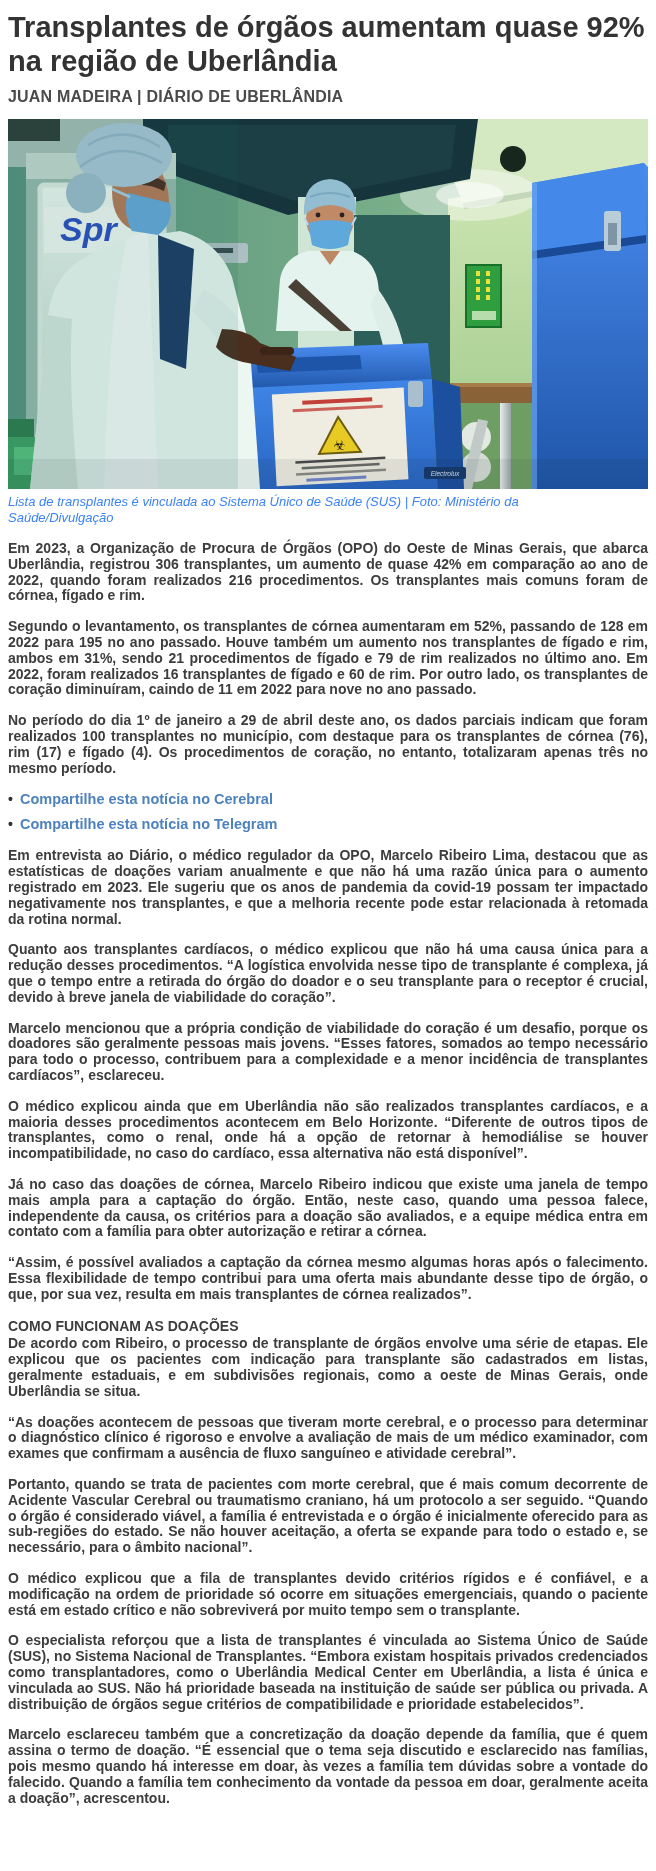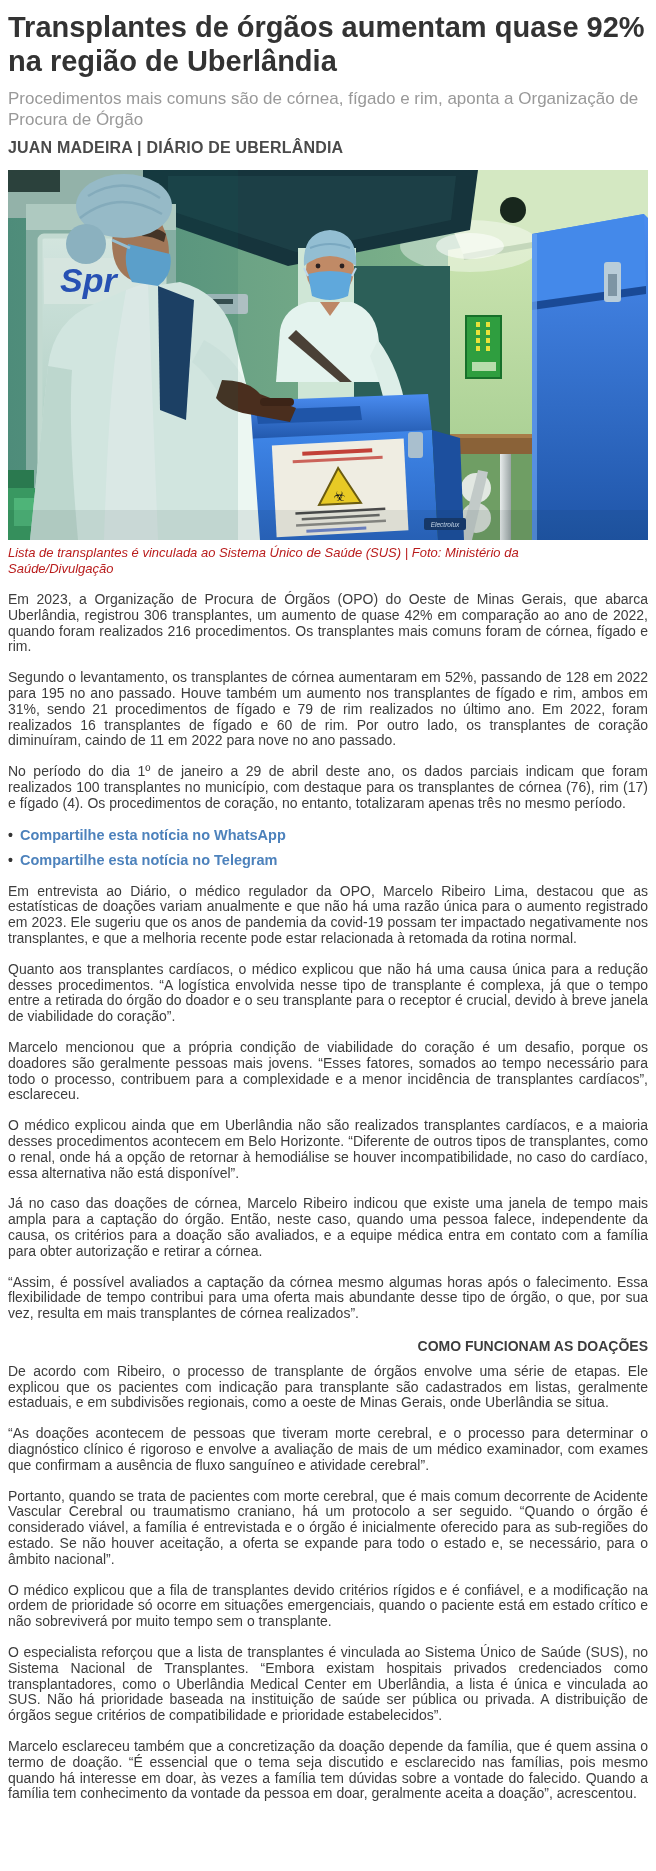--- a/index.html
+++ b/index.html
@@ -31,60 +31,60 @@
     color:#4a4a4a;
     letter-spacing:.2px;
   }
   .photo-wrap{width:540px;}
   .photo-wrap svg{display:block;width:640px;height:370px;}
   .caption{
     margin:5px 0 0 0;
     font-size:13px;
     line-height:16px;
     font-style:italic;
-    color:#b91c1c;
+    color:#3b82f6;
   }
   .body-list p, .body-p{
     margin:15px 0;
     font-size:14px;
     line-height:15.8px;
     text-align:justify;
     color:#3d3d3d;
+    font-weight:bold;
   }
   .share-block{margin:14px 0 16px 0;}
   .share-link{
     display:flex;
     align-items:baseline;
     gap:7px;
     margin:9px 0;
     font-size:14.5px;
     font-weight:bold;
     color:#4d82bc;
     text-decoration:none;
     cursor:pointer;
   }
   .share-link .bullet{color:#333333;font-size:14px;}
   .section-heading{
     margin:16px 0 0 0;
     font-size:14px;
     line-height:16px;
     font-weight:bold;
     color:#3d3d3d;
-    text-align:right;
-  }
-  .section-heading + .body-list p:first-child{margin-top:10px;}
+    text-align:left;
+  }
+  .section-heading + .body-list p:first-child{margin-top:2px;}
 </style>
 </head>
 <body>
 
 <div class="article">
 
   <h1 class="headline">Transplantes de órgãos aumentam quase 92% na região de Uberlândia</h1>
 
-  <h2 class="subtitle">Procedimentos mais comuns são de córnea, fígado e rim, aponta a Organização de Procura de Órgão</h2>
 
   <div class="byline">JUAN MADEIRA | DIÁRIO DE UBERLÂNDIA</div>
 
   <figure class="photo-wrap" style="margin:0">
 
     <svg viewBox="0 0 640 370" role="img">
       <defs>
         <linearGradient id="bgG" x1="0" y1="0" x2="1" y2="0">
           <stop offset="0" stop-color="#57927f"></stop>
             <stop offset="1" stop-color="#8fc08f"></stop>
@@ -245,21 +245,21 @@
 
   <div class="body-list">
       <p>Em 2023, a Organização de Procura de Órgãos (OPO) do Oeste de Minas Gerais, que abarca Uberlândia, registrou 306 transplantes, um aumento de quase 42% em comparação ao ano de 2022, quando foram realizados 216 procedimentos. Os transplantes mais comuns foram de córnea, fígado e rim.</p>
       <p>Segundo o levantamento, os transplantes de córnea aumentaram em 52%, passando de 128 em 2022 para 195 no ano passado. Houve também um aumento nos transplantes de fígado e rim, ambos em 31%, sendo 21 procedimentos de fígado e 79 de rim realizados no último ano. Em 2022, foram realizados 16 transplantes de fígado e 60 de rim. Por outro lado, os transplantes de coração diminuíram, caindo de 11 em 2022 para nove no ano passado.</p>
       <p>No período do dia 1º de janeiro a 29 de abril deste ano, os dados parciais indicam que foram realizados 100 transplantes no município, com destaque para os transplantes de córnea (76), rim (17) e fígado (4). Os procedimentos de coração, no entanto, totalizaram apenas três no mesmo período.</p>
     </div>
 
   <div class="share-block">
     <a class="share-link">
       <span class="bullet">•</span>
-      <span>Compartilhe esta notícia no WhatsApp</span>
+      <span>Compartilhe esta notícia no Cerebral</span>
     </a>
     <a class="share-link">
       <span class="bullet">•</span>
       <span>Compartilhe esta notícia no Telegram</span>
     </a>
   </div>
 
   <div class="body-list">
       <p>Em entrevista ao Diário, o médico regulador da OPO, Marcelo Ribeiro Lima, destacou que as estatísticas de doações variam anualmente e que não há uma razão única para o aumento registrado em 2023. Ele sugeriu que os anos de pandemia da covid-19 possam ter impactado negativamente nos transplantes, e que a melhoria recente pode estar relacionada à retomada da rotina normal.</p>
       <p>Quanto aos transplantes cardíacos, o médico explicou que não há uma causa única para a redução desses procedimentos. “A logística envolvida nesse tipo de transplante é complexa, já que o tempo entre a retirada do órgão do doador e o seu transplante para o receptor é crucial, devido à breve janela de viabilidade do coração”.</p>

